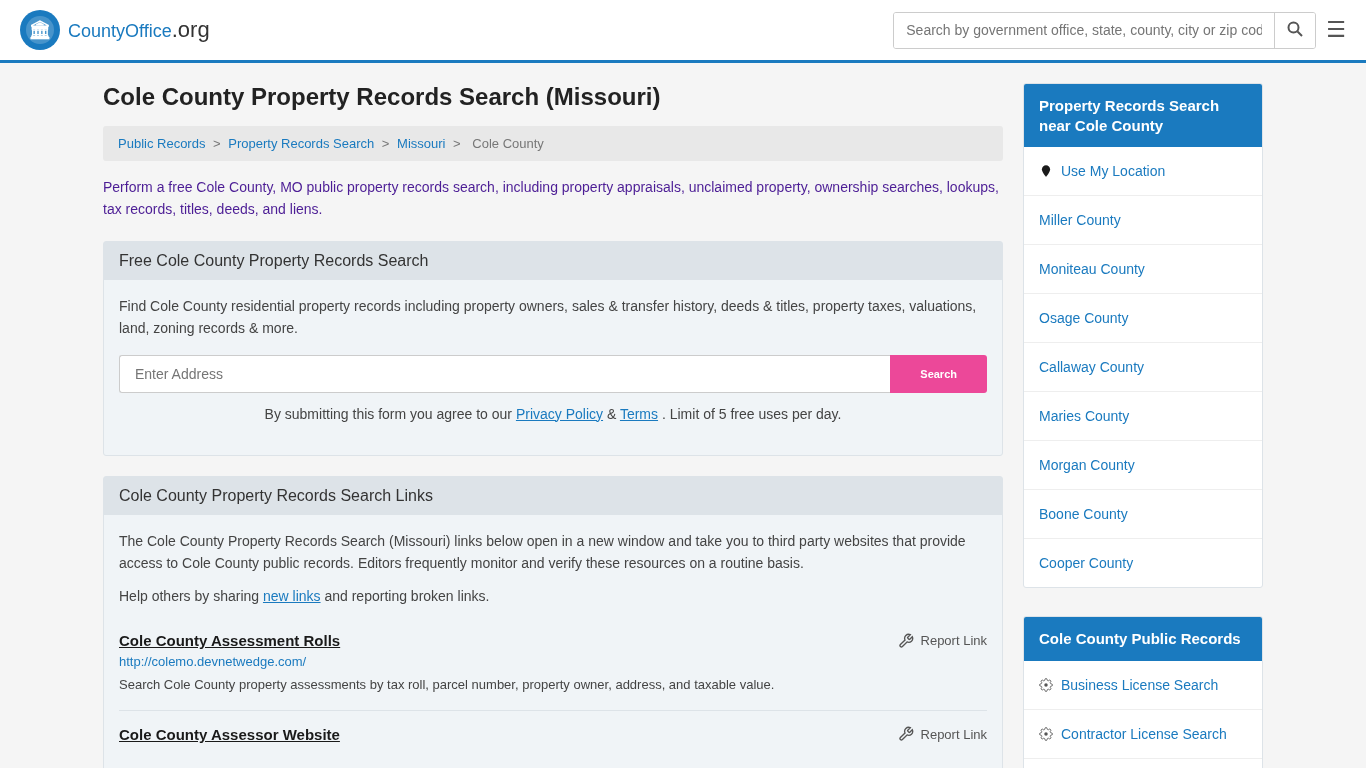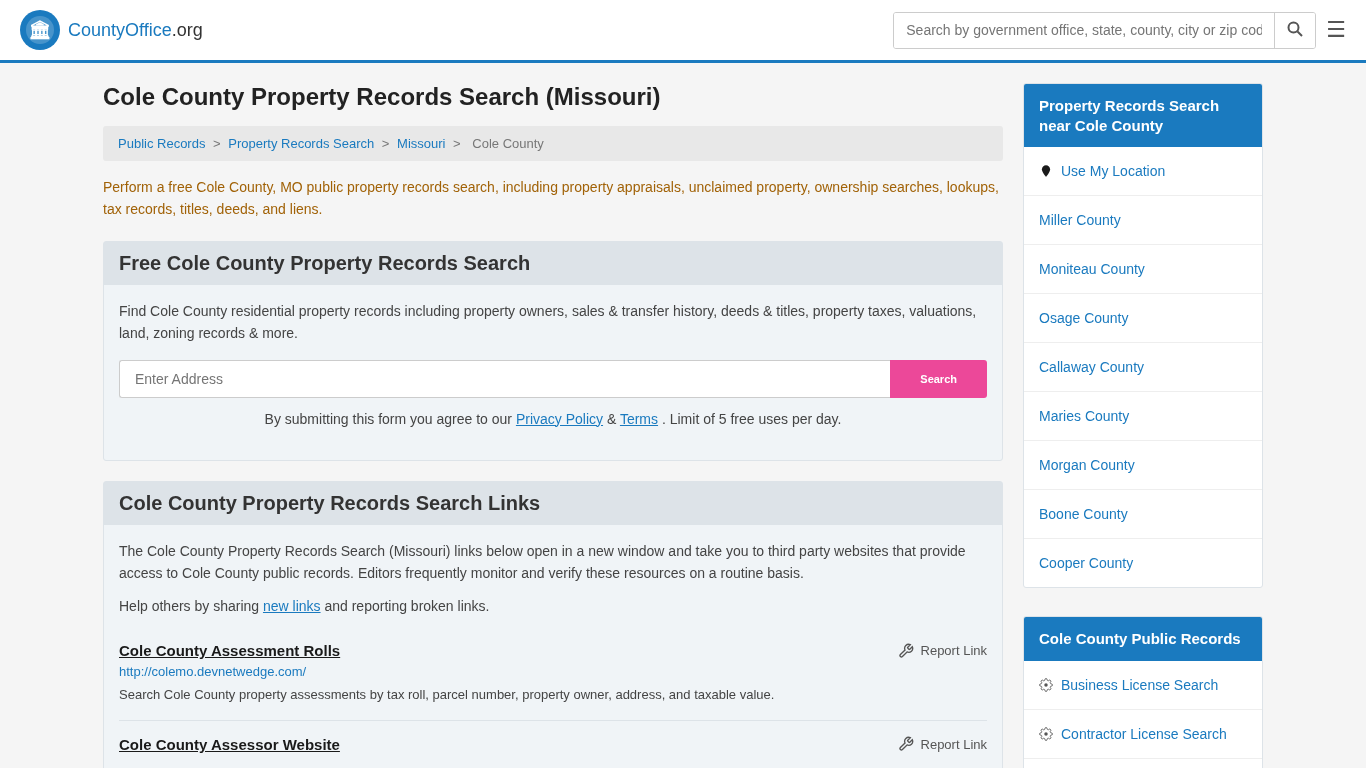--- a/index.html
+++ b/index.html
@@ -86,37 +86,37 @@
     }
     .breadcrumb a {
       color: #1a7abf;
       text-decoration: none;
     }
     .breadcrumb span { color: #777; margin: 0 4px; }
 
     
     .description {
       font-size: 14px;
-      color: #a16207;
+      color: #4c1d95;
       line-height: 1.6;
       margin-bottom: 20px;
     }
 
     
     .section-box {
       background: #f0f4f7;
       border: 1px solid #dde3e8;
       border-radius: 3px;
       margin-bottom: 20px;
     }
     .section-header {
       background: #dde3e8;
       padding: 10px 15px;
-      font-size: 20px;
-      font-weight: bold;
+      font-size: 16px;
+      font-weight: normal;
       color: #333;
     }
     .section-body {
       padding: 15px;
     }
     .section-body p {
       font-size: 14px;
       color: #444;
       line-height: 1.6;
       margin-bottom: 15px;
@@ -249,21 +249,21 @@
 <body>
 
 <header class="header">
   <div class="logo-area">
     <svg class="logo-icon" viewBox="0 0 40 40">
       <circle cx="20" cy="20" r="20" fill="#1a7abf"></circle>
       <circle cx="20" cy="20" r="14" fill="#fff" opacity="0.2"></circle>
       <text x="20" y="26" text-anchor="middle" font-size="18" fill="#fff" font-weight="bold">🏛</text>
     </svg>
     <div>
-      <span style="color:#1a7abf;font-weight:normal;font-size:18px;">CountyOffice</span><span style="color:#333;font-size:18px;">.org</span>
+      <span style="color:#1a7abf;font-weight:normal;font-size:18px;">CountyOffice</span><span style="color:#333;font-size:22px;">.org</span>
     </div>
   </div>
   <div class="header-right">
     <div class="search-bar">
       <input type="text" placeholder="Search by government office, state, county, city or zip code" style="">
       <button>
         <svg width="16" height="16" viewBox="0 0 16 16" fill="#555">
           <circle cx="6.5" cy="6.5" r="5" stroke="#555" stroke-width="2" fill="none"></circle>
           <line x1="10.5" y1="10.5" x2="15" y2="15" stroke="#555" stroke-width="2"></line>
         </svg>

